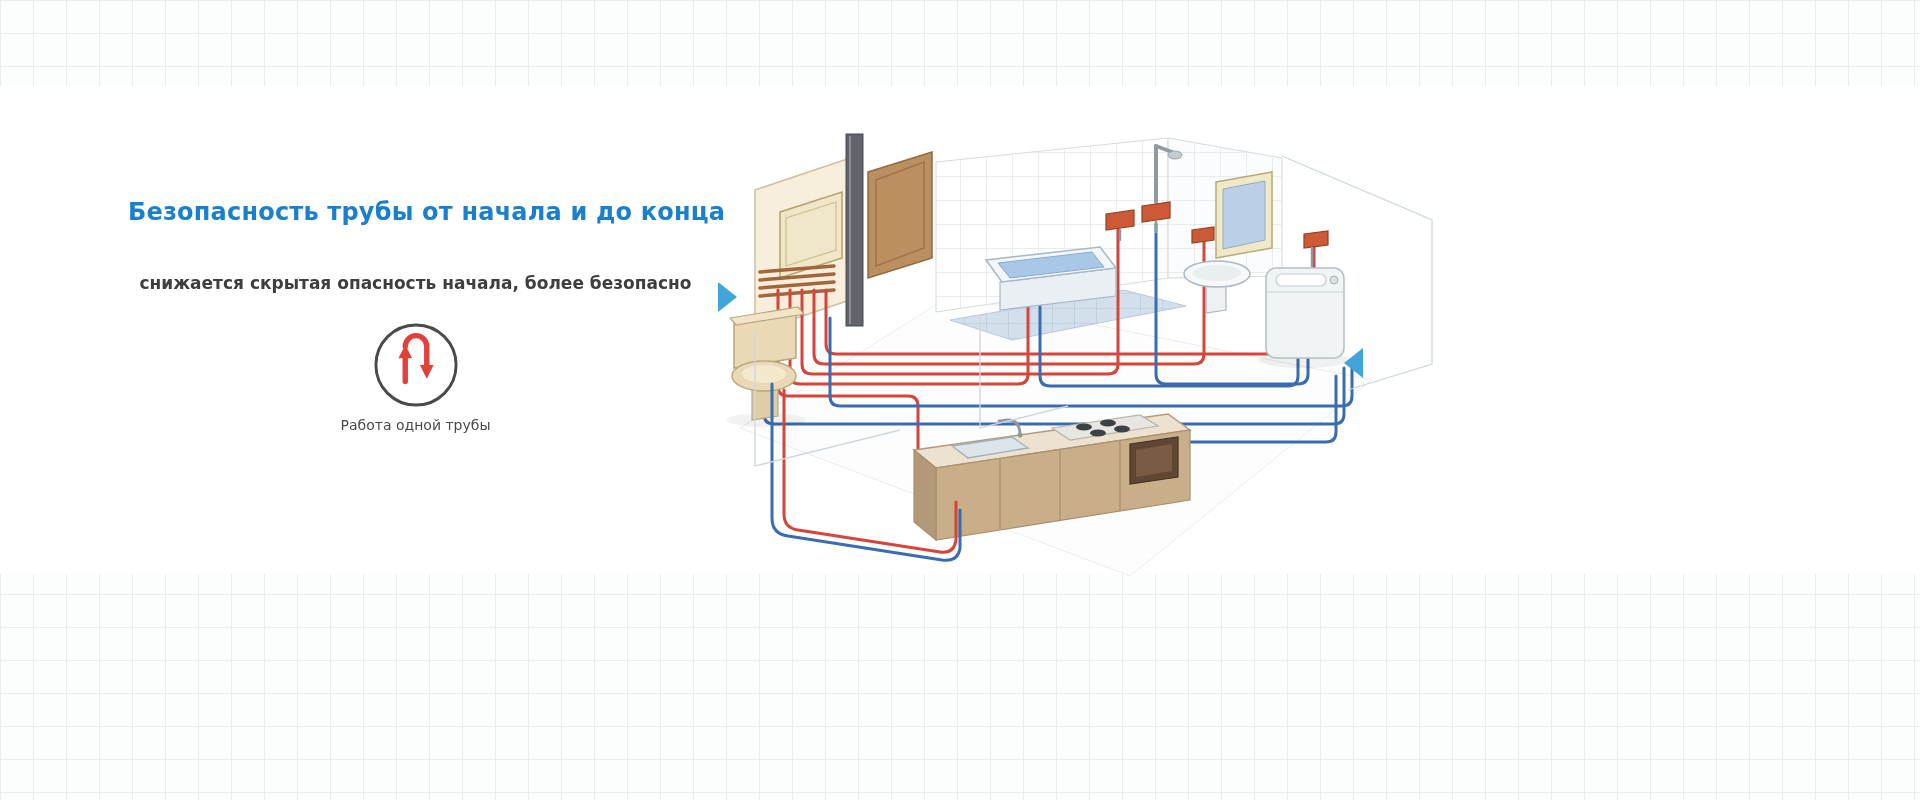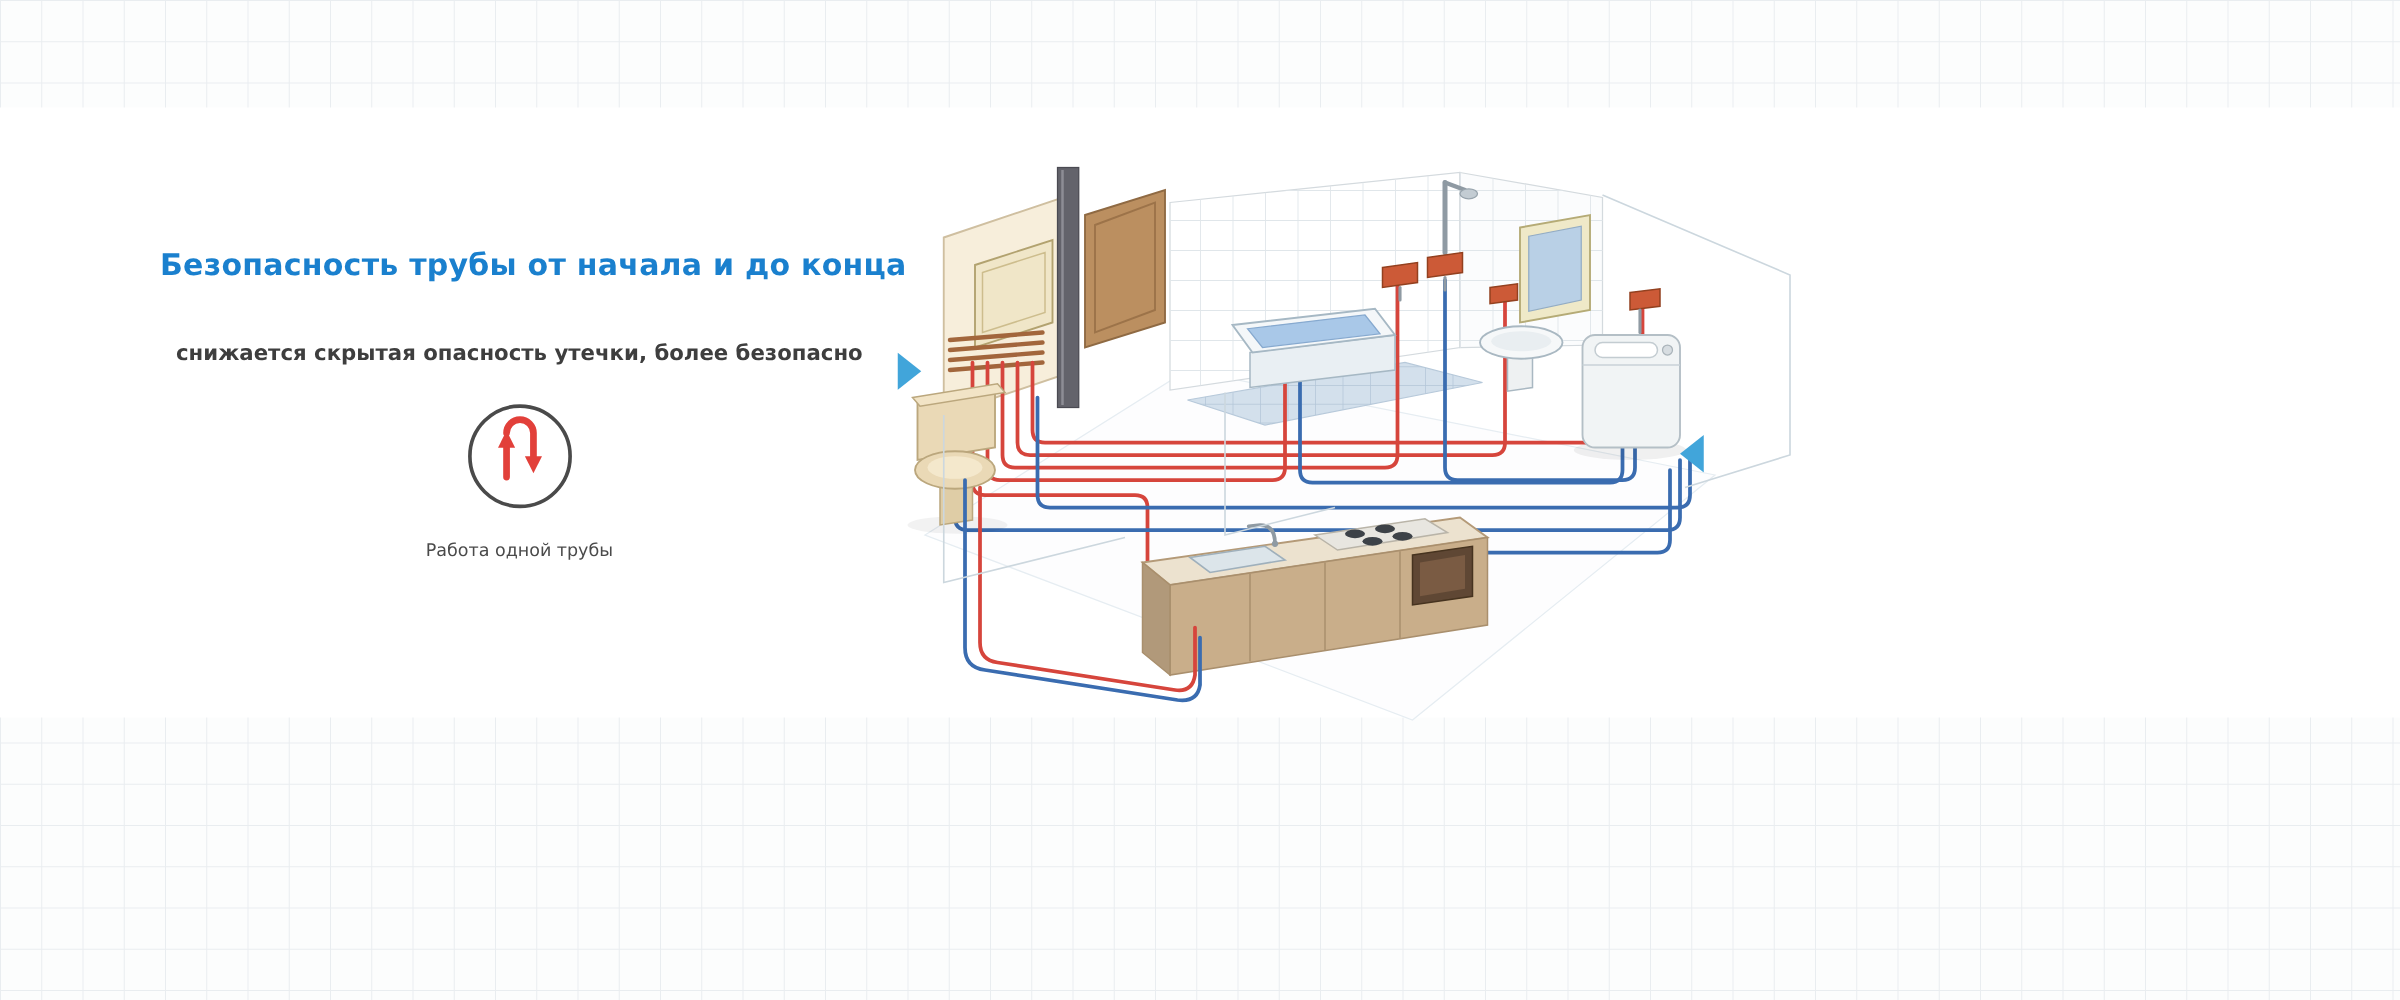--- a/index.html
+++ b/index.html
@@ -11,21 +11,21 @@
     font-family:"DejaVu Sans","Liberation Sans",sans-serif;}
   .page{position:relative;width:1920px;height:800px;background-color:#fcfdfd;
     background-image:linear-gradient(#e9edf0 1px,transparent 1px),
                      linear-gradient(90deg,#e9edf0 1px,transparent 1px);
     background-size:33px 33px;}
   .content-panel{position:absolute;left:0;top:86px;width:100%;height:488px;background:#ffffff;}
   .text-block{position:absolute;left:128px;top:198px;width:575px;text-align:center;}
   .title{font-size:24px;font-weight:bold;color:var(--accent);white-space:nowrap;letter-spacing:.2px;}
   .subtitle{margin-top:18px;font-size:17px;font-weight:600;color:var(--text);line-height:1.55;}
   .feature-icon{width:88px;height:88px;margin:24px auto 0;}
-  .feature-caption{margin-top:24px;font-size:14px;color:#4a4a4a;}
+  .feature-caption{margin-top:8px;font-size:14px;color:#4a4a4a;}
   .nav-arrow{position:absolute;width:20px;height:30px;cursor:pointer;z-index:5;}
   .nav-arrow.left{left:718px;top:282px;}
   .nav-arrow.right{left:1344px;top:348px;}
   .illustration{position:absolute;left:700px;top:128px;width:760px;height:450px;z-index:1;}
   .pipe{fill:none;stroke-width:3;stroke-linecap:round;stroke-linejoin:round;}
   .pipe.hot{stroke:var(--pipe-hot);}
   .pipe.cold{stroke:var(--pipe-cold);}
   .copper{stroke:#a2663c;stroke-width:3.5;stroke-linecap:round;}
   .glass{fill:none;stroke:#ccd7de;stroke-width:1.3;}
   .chrome{stroke:#8f9aa3;fill:none;stroke-linecap:round;}
@@ -33,21 +33,21 @@
 </head>
 <body>
 
 <div class="page">
   <div class="content-panel"></div>
 
   <div class="text-block">
     <h1 class="title">Безопасность трубы от начала и до конца</h1>
     <p class="subtitle">
       <br>
-      <span>снижается скрытая опасность утечки, более безопасно</span>
+      <span>снижается скрытая опасность начала, более безопасно</span>
     </p>
     <div class="feature-icon">
       <svg viewBox="0 0 90 90" width="88" height="88">
         <circle cx="45" cy="45" r="41" fill="#ffffff" stroke="#4a4a4a" stroke-width="3"></circle>
         <path d="M34 62 L34 36" stroke="var(--icon-red)" stroke-width="5.5" fill="none" stroke-linecap="round"></path>
         <polygon points="27,38 41,38 34,24" fill="var(--icon-red)"></polygon>
         <path d="M34 26 A11 11 0 0 1 56 26 L56 46" stroke="var(--icon-red)" stroke-width="5.5" fill="none" stroke-linecap="round"></path>
         <polygon points="49,45 63,45 56,59" fill="var(--icon-red)"></polygon>
       </svg>
     </div>

